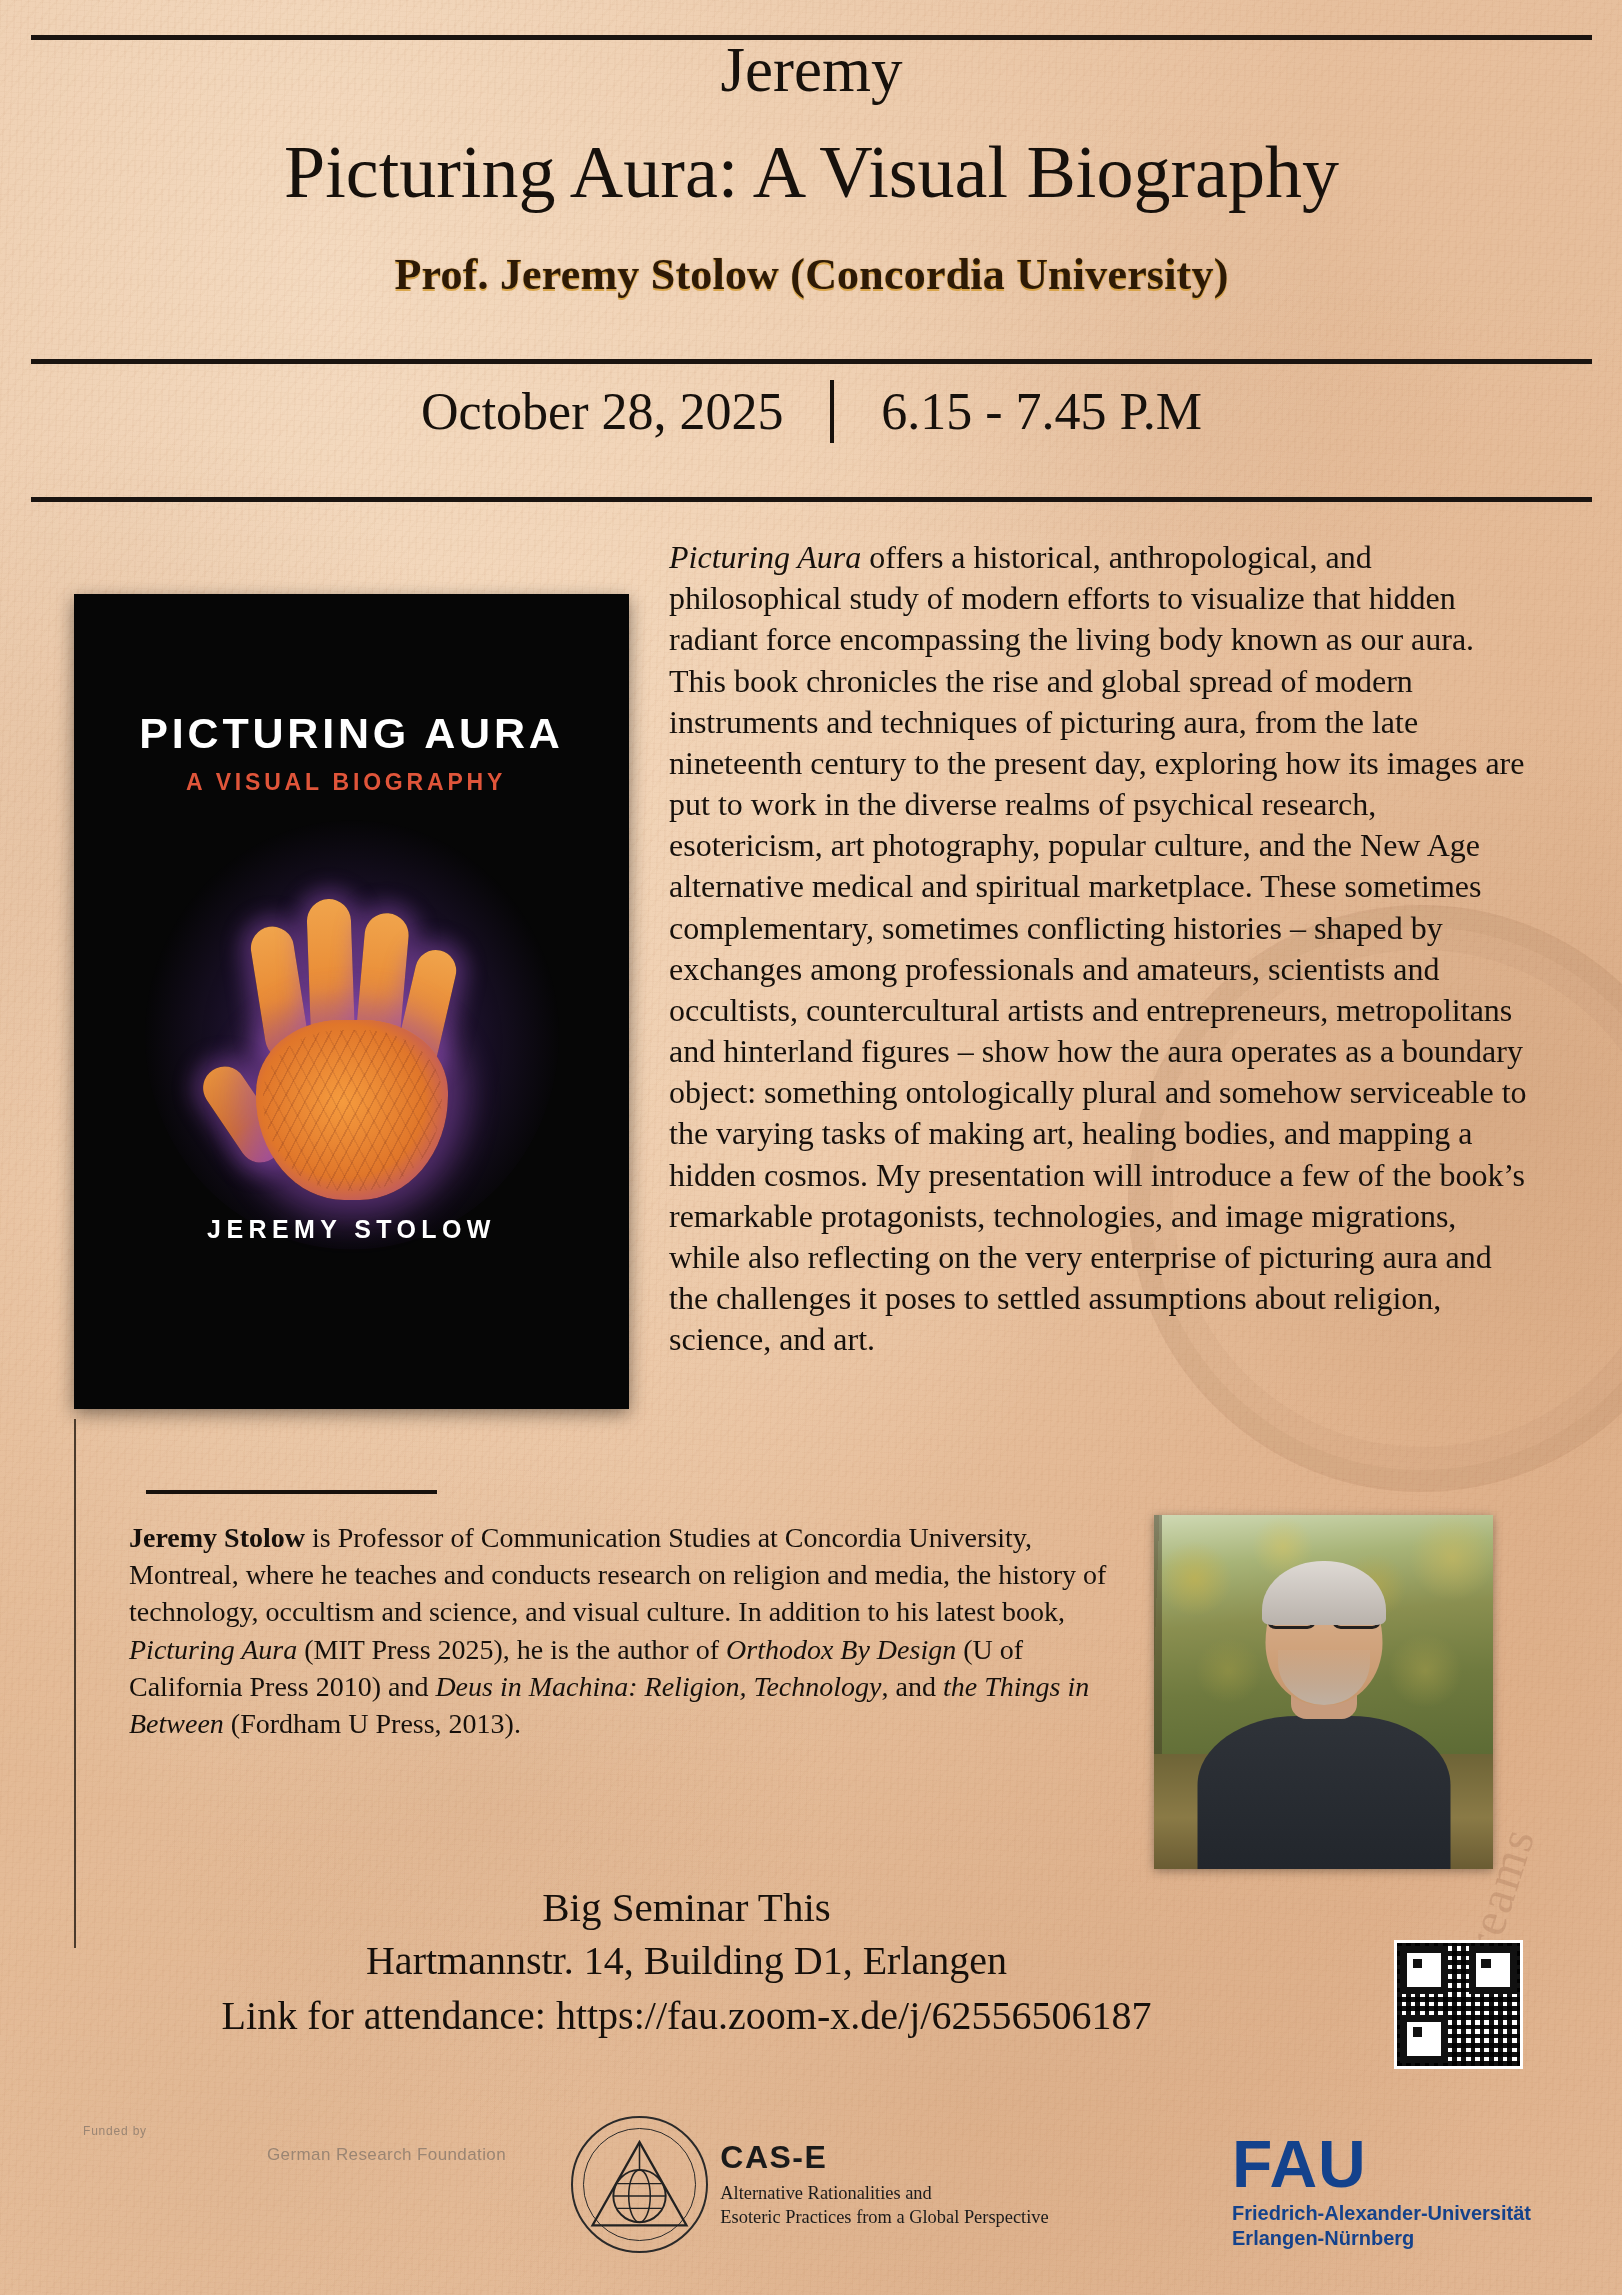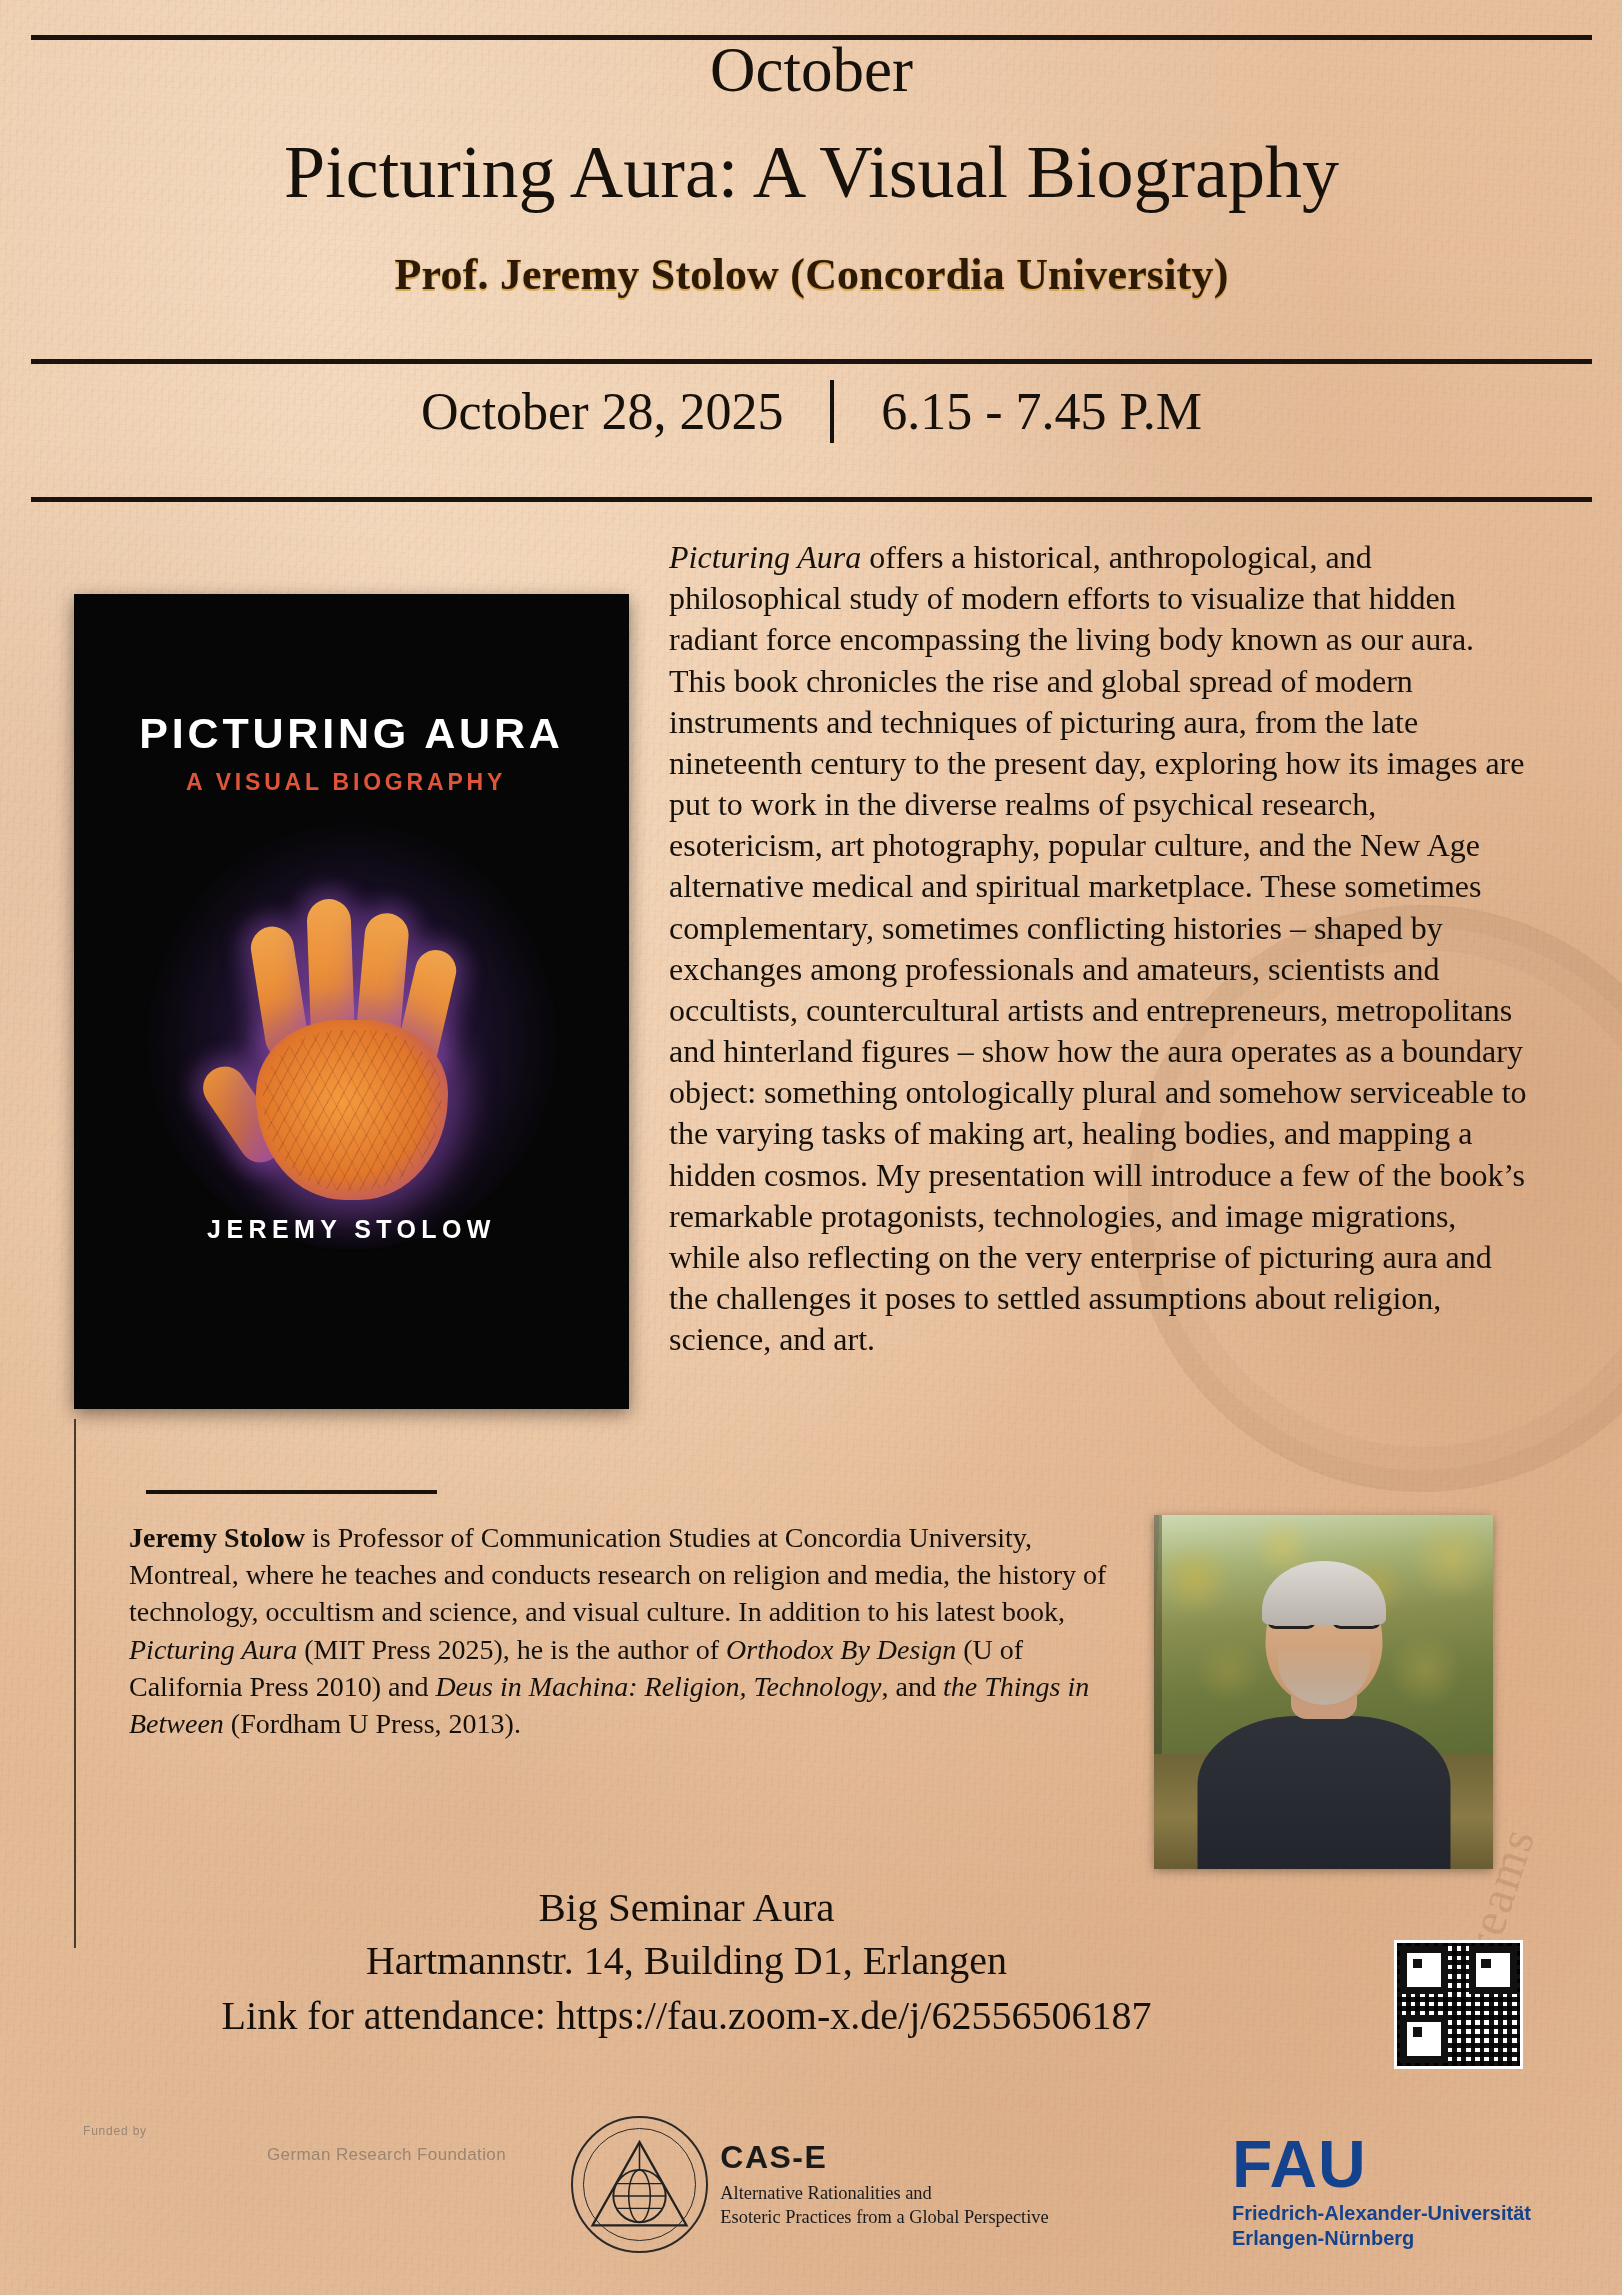--- a/index.html
+++ b/index.html
@@ -555,21 +555,21 @@
 <body>
 
 <div class="poster">
   <div class="paper-fibers"></div>
   <div class="paper-blotches"></div>
   <div class="ghost-circle"></div>
   <div class="ghost-text">Dreams</div>
   <div class="ghost-text2">Visions</div>
 
   <div class="rule rule-top"></div>
-  <div class="title-main">October</div>
+  <div class="title-main">Jeremy</div>
   <div class="title-sub">Picturing Aura: A Visual Biography</div>
   <div class="speaker">Prof. Jeremy Stolow (Concordia University)</div>
   <div class="rule rule-mid"></div>
 
   <div class="datetime">
     <span class="date">October 28, 2025</span>
     <span class="divider"></span>
     <span class="time">6.15 - 7.45 P.M</span>
   </div>
   <div class="rule rule-bottom"></div>
@@ -608,21 +608,21 @@
     <div class="ph-ground"></div>
     <div class="ph-body"></div>
     <div class="ph-neck"></div>
     <div class="ph-head"></div>
     <div class="ph-beard"></div>
     <div class="ph-glasses"></div>
     <div class="ph-hair"></div>
   </div>
 
   <div class="venue">
-    <div class="room">Big Seminar Aura</div>
+    <div class="room">Big Seminar This</div>
     <div class="address">Hartmannstr. 14, Building D1, Erlangen</div>
     <div class="link">Link for attendance: https://fau.zoom-x.de/j/62556506187</div>
   </div>
 
   <div class="qr">
     <div class="qr-inner">
       <span class="qr-eye tl"></span>
       <span class="qr-eye tr"></span>
       <span class="qr-eye bl"></span>
     </div>

